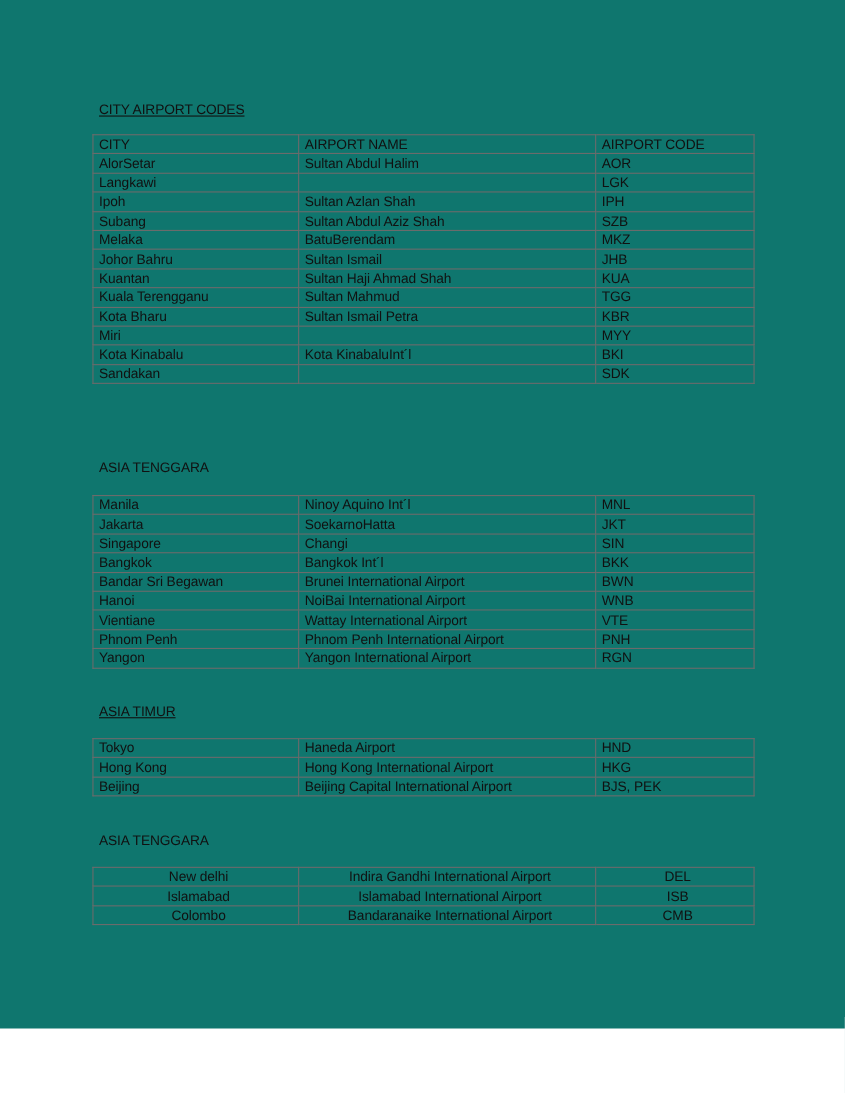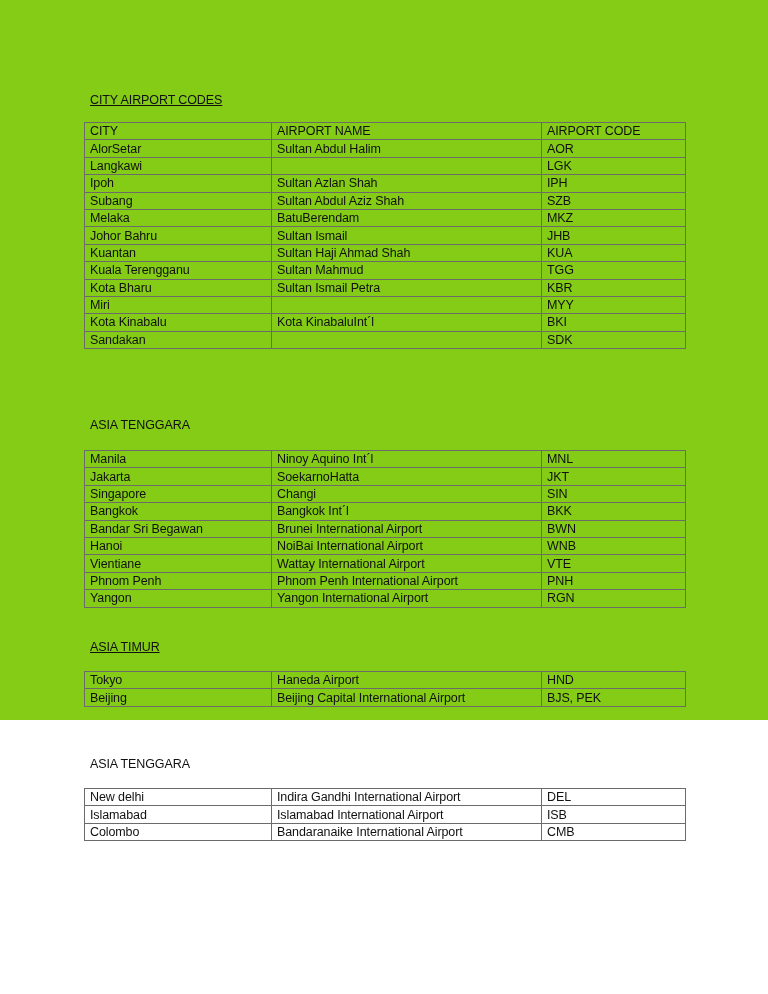--- a/index.html
+++ b/index.html
@@ -1,17 +1,17 @@
 <!DOCTYPE html>
 <html><head>
 <meta charset="utf-8">
 <style>
   html, body { margin: 0; padding: 0; background: #ffffff; }
   body { width: 768px; height: 994px; position: relative; font-family: "Liberation Sans", sans-serif; color: #111; overflow: hidden; }
-  .page { position: absolute; left: 0; top: 0; width: 768px; height: 720px; background: #84cc16; }
+  .page { position: absolute; left: 0; top: 0; width: 768px; height: 935px; background: #0f766e; }
   .heading { position: absolute; left: 90px; font-size: 12.5px; color: #111; letter-spacing: -0.1px; }
   .heading.underline { text-decoration: underline; }
   table.grid { position: absolute; left: 84px; width: 601px; border-collapse: collapse; table-layout: fixed; font-size: 12.5px; letter-spacing: -0.1px; }
   table.grid td { border: 1px solid #6b6b6b; height: 16.4px; padding: 0 0 0 5px; line-height: 16px; white-space: nowrap; overflow: hidden; color: #111; }
   col.c1 { width: 187px; }
   col.c2 { width: 270px; }
   col.c3 { width: 144px; }
 </style>
 </head>
 <body>
@@ -157,29 +157,34 @@
         <col class="c2">
         <col class="c3">
       </colgroup>
     <tbody>
       <tr>
           <td>Tokyo</td>
           <td>Haneda Airport</td>
           <td>HND</td>
         </tr>
       <tr>
+          <td>Hong Kong</td>
+          <td>Hong Kong International Airport</td>
+          <td>HKG</td>
+        </tr>
+      <tr>
           <td>Beijing</td>
           <td>Beijing Capital International Airport</td>
           <td>BJS, PEK</td>
         </tr>
     </tbody>
   </table>
 
   <div class="heading" style="top:757px;">ASIA TENGGARA</div>
-  <table class="grid" style="top:788px;">
+  <table class="grid" style="top:788px;text-align:center;">
     <colgroup>
         <col class="c1">
         <col class="c2">
         <col class="c3">
       </colgroup>
     <tbody>
       <tr>
           <td>New delhi</td>
           <td>Indira Gandhi International Airport</td>
           <td>DEL</td>

